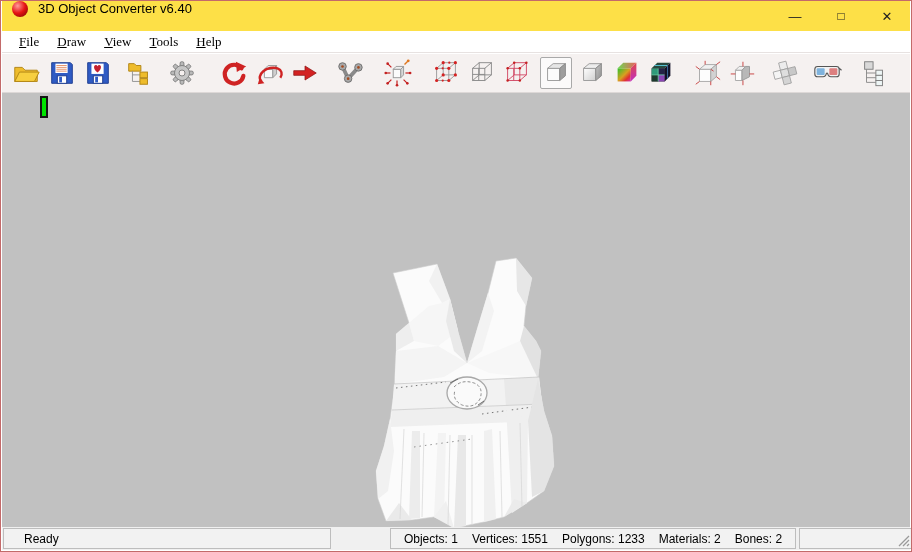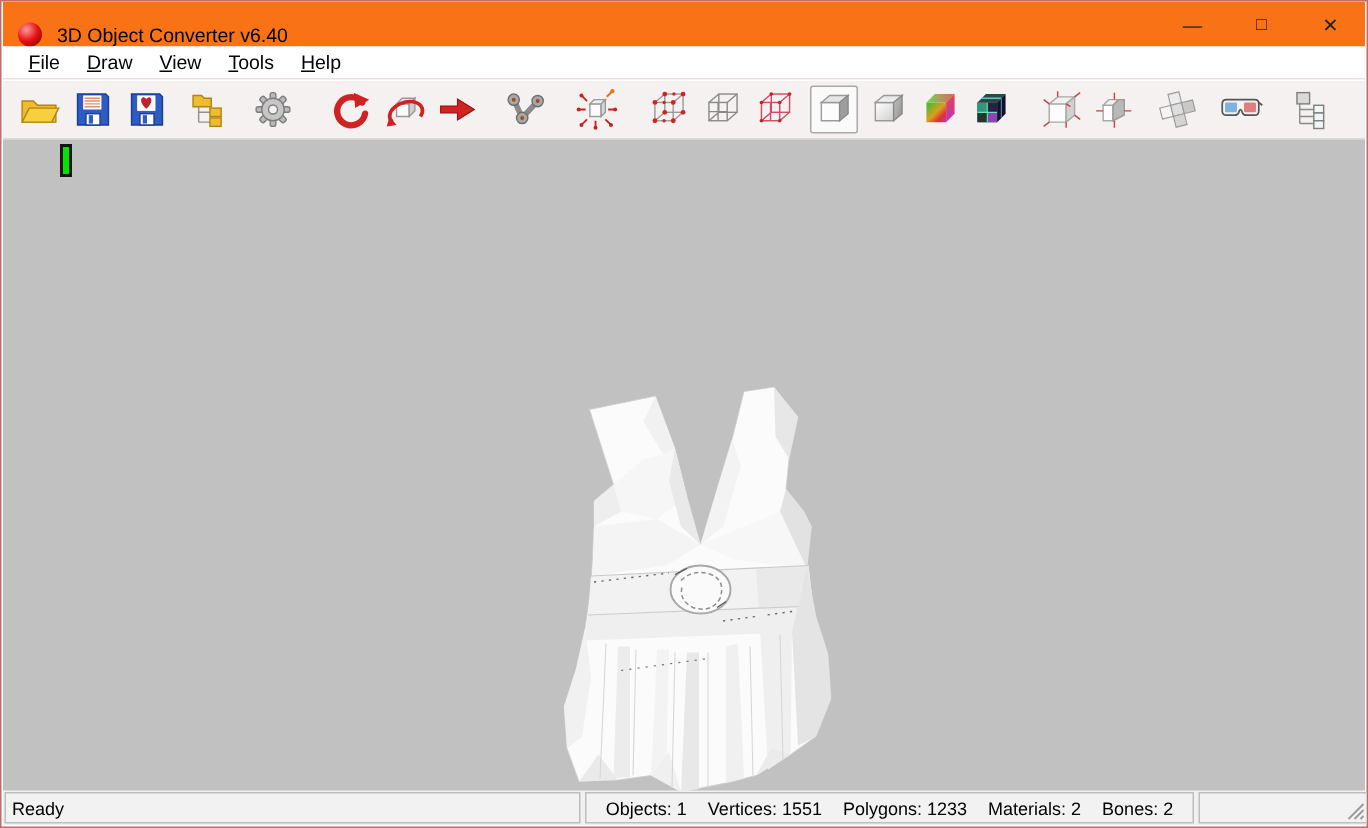--- a/index.html
+++ b/index.html
@@ -1,34 +1,34 @@
 <!DOCTYPE html>
 <html><head>
 <meta charset="utf-8">
 <style>
   * { margin:0; padding:0; box-sizing:border-box; }
   html,body { width:912px; height:552px; font-family:"Liberation Sans",sans-serif; }
   .window { position:relative; width:912px; height:552px; background:#fff;
             border:1px solid #c36a6a; overflow:hidden; }
 
   
-  .titlebar { position:absolute; left:1px; right:1px; top:0; height:30px; background:#f97316;
-              display:flex; align-items:flex-end; }
+  .titlebar { position:absolute; left:1px; right:1px; top:0; height:30px; background:#fde047;
+              display:flex; align-items:flex-start; }
   .app-icon { width:16px; height:16px; border-radius:50%; margin-left:10px; flex:none;
               background:radial-gradient(circle at 35% 30%, #ff9a9a, #e61414 48%, #7c0303 95%); }
   .title-text { font-size:13px; color:#000; margin-left:10px; white-space:nowrap; }
   .doc-path  { font-size:13px; color:#000; margin-left:22px; white-space:nowrap; }
   .win-controls { margin-left:auto; display:flex; height:30px; }
   .win-btn { width:46px; height:30px; display:flex; align-items:center; justify-content:center;
              font-size:13px; color:#222; cursor:default; }
   .win-btn.maxi { font-size:12px; }
 
   
   .menubar { position:absolute; left:1px; right:1px; top:30px; height:22px; background:#fff;
-             display:flex; align-items:center; padding-left:8px; border-bottom:1px solid #e7e2e1; }
+             display:flex; align-items:center; padding-left:8px; border-bottom:1px solid #e7e2e1;font-family:Liberation Serif, serif; }
   .menu-item { font-size:13px; color:#000; padding:2px 9px; }
   .menu-item u { text-decoration:underline; }
 
   
   .toolbar { position:absolute; left:1px; right:1px; top:53px; height:39px; background:#f5f1f0;
              border-bottom:1px solid #ddd8d7; }
   .tbtn { position:absolute; top:3px; width:32px; height:32px; display:flex;
           align-items:center; justify-content:center; border:1px solid transparent; border-radius:2px; }
   .tbtn svg { width:30px; height:30px; }
   .tbtn.selected { border:1px solid #a9a9a9; background:#fbfafa; }
@@ -36,21 +36,21 @@
   
   .viewport { position:absolute; left:1px; right:1px; top:92px; height:436px; background:#c1c1c1; }
   .fps-indicator { position:absolute; left:38px; top:3px; width:8px; height:22px;
                    background:#00e400; border:2px solid #151515; }
   .model-svg { position:absolute; left:352px; top:158px; width:220px; height:290px; }
 
   
   .statusbar { position:absolute; left:1px; right:1px; bottom:1px; height:23px; background:#f0f0f0; }
   .sb-panel { position:absolute; top:1px; height:21px; border:1px solid #bdbdbd; background:#f2f2f2;
               font-size:12px; color:#000; display:flex; align-items:center; overflow:hidden; }
-  .sb-left  { left:1px;  width:384px; padding-left:4px; }
+  .sb-left  { left:1px;  width:328px; padding-left:20px; }
   .sb-mid   { left:388px; width:406px; justify-content:center;text-align:center; }
   .sb-right { left:797px; width:113px; }
   .sb-stat { margin:0 7px; white-space:nowrap; }
   .grip { position:absolute; right:1px; bottom:1px; width:13px; height:13px; }
 </style>
 </head>
 <body>
 
 <div class="window">
 

